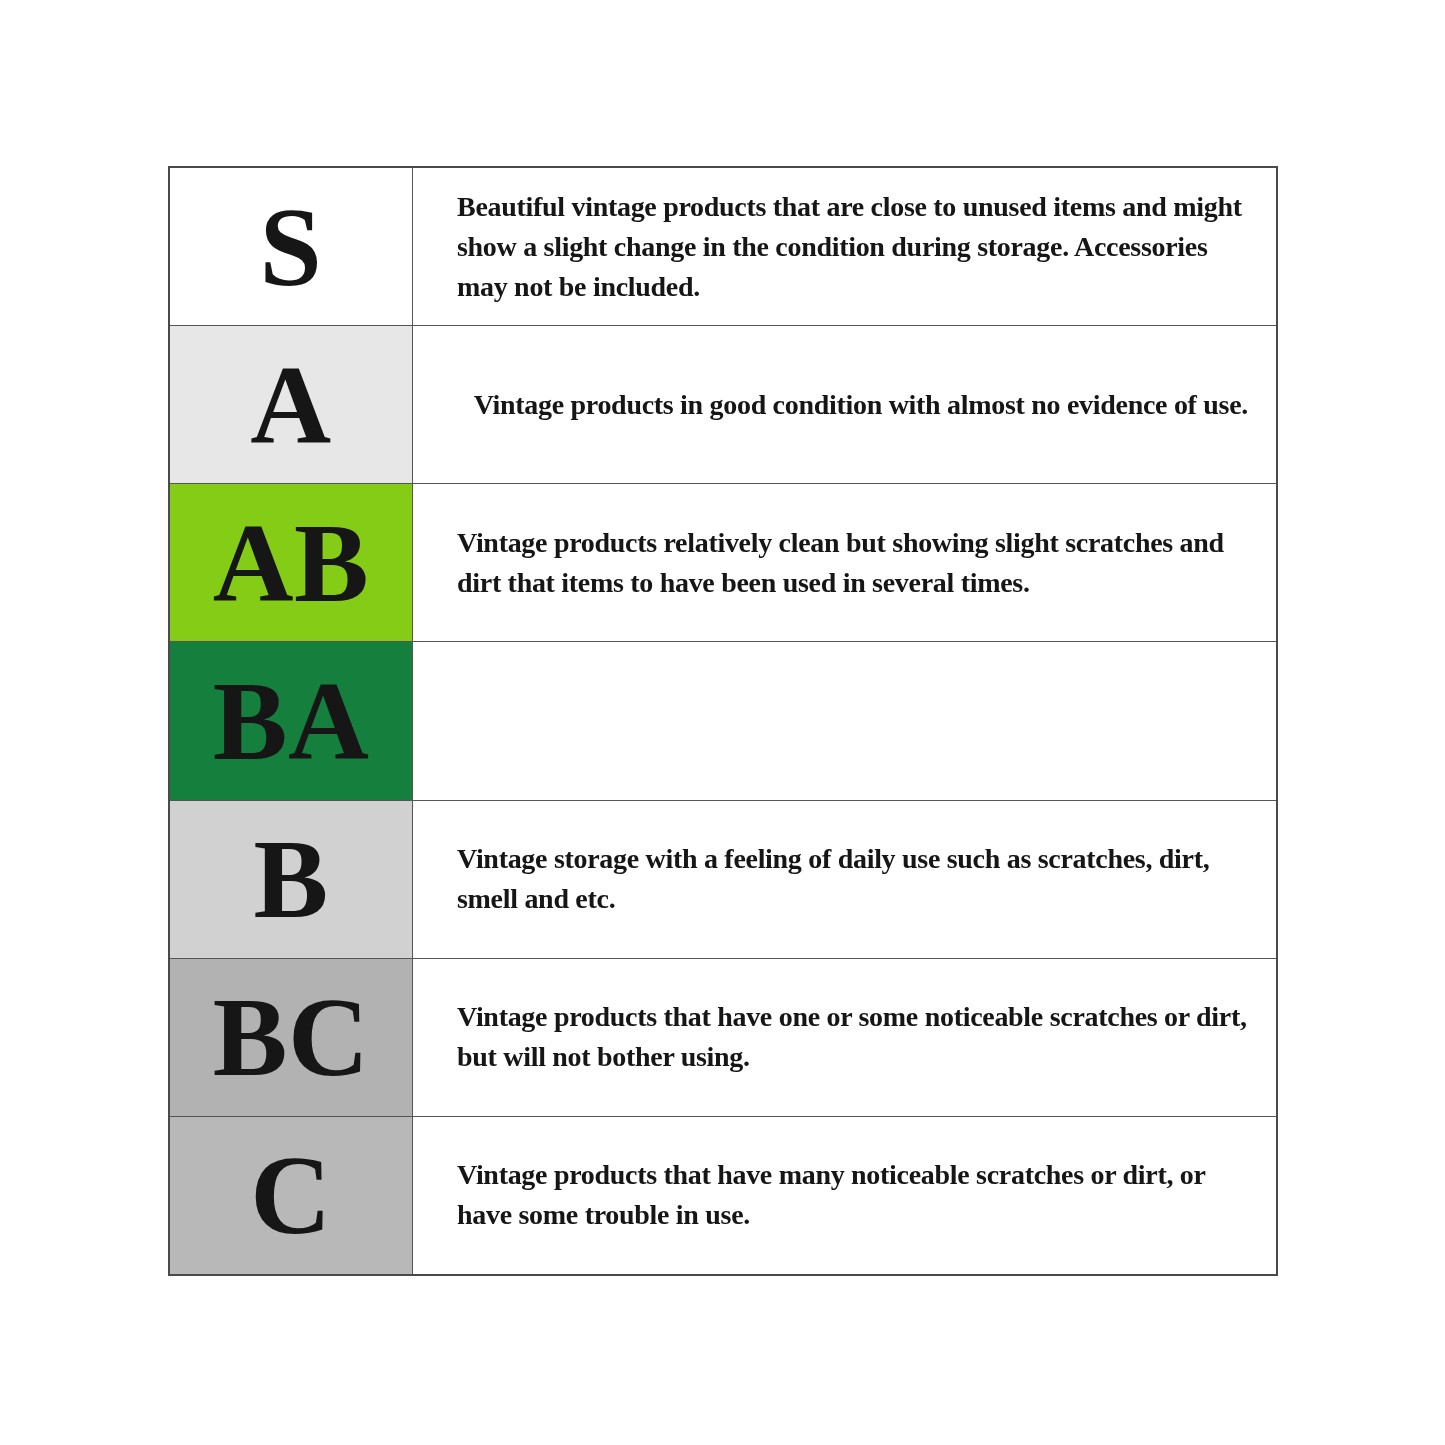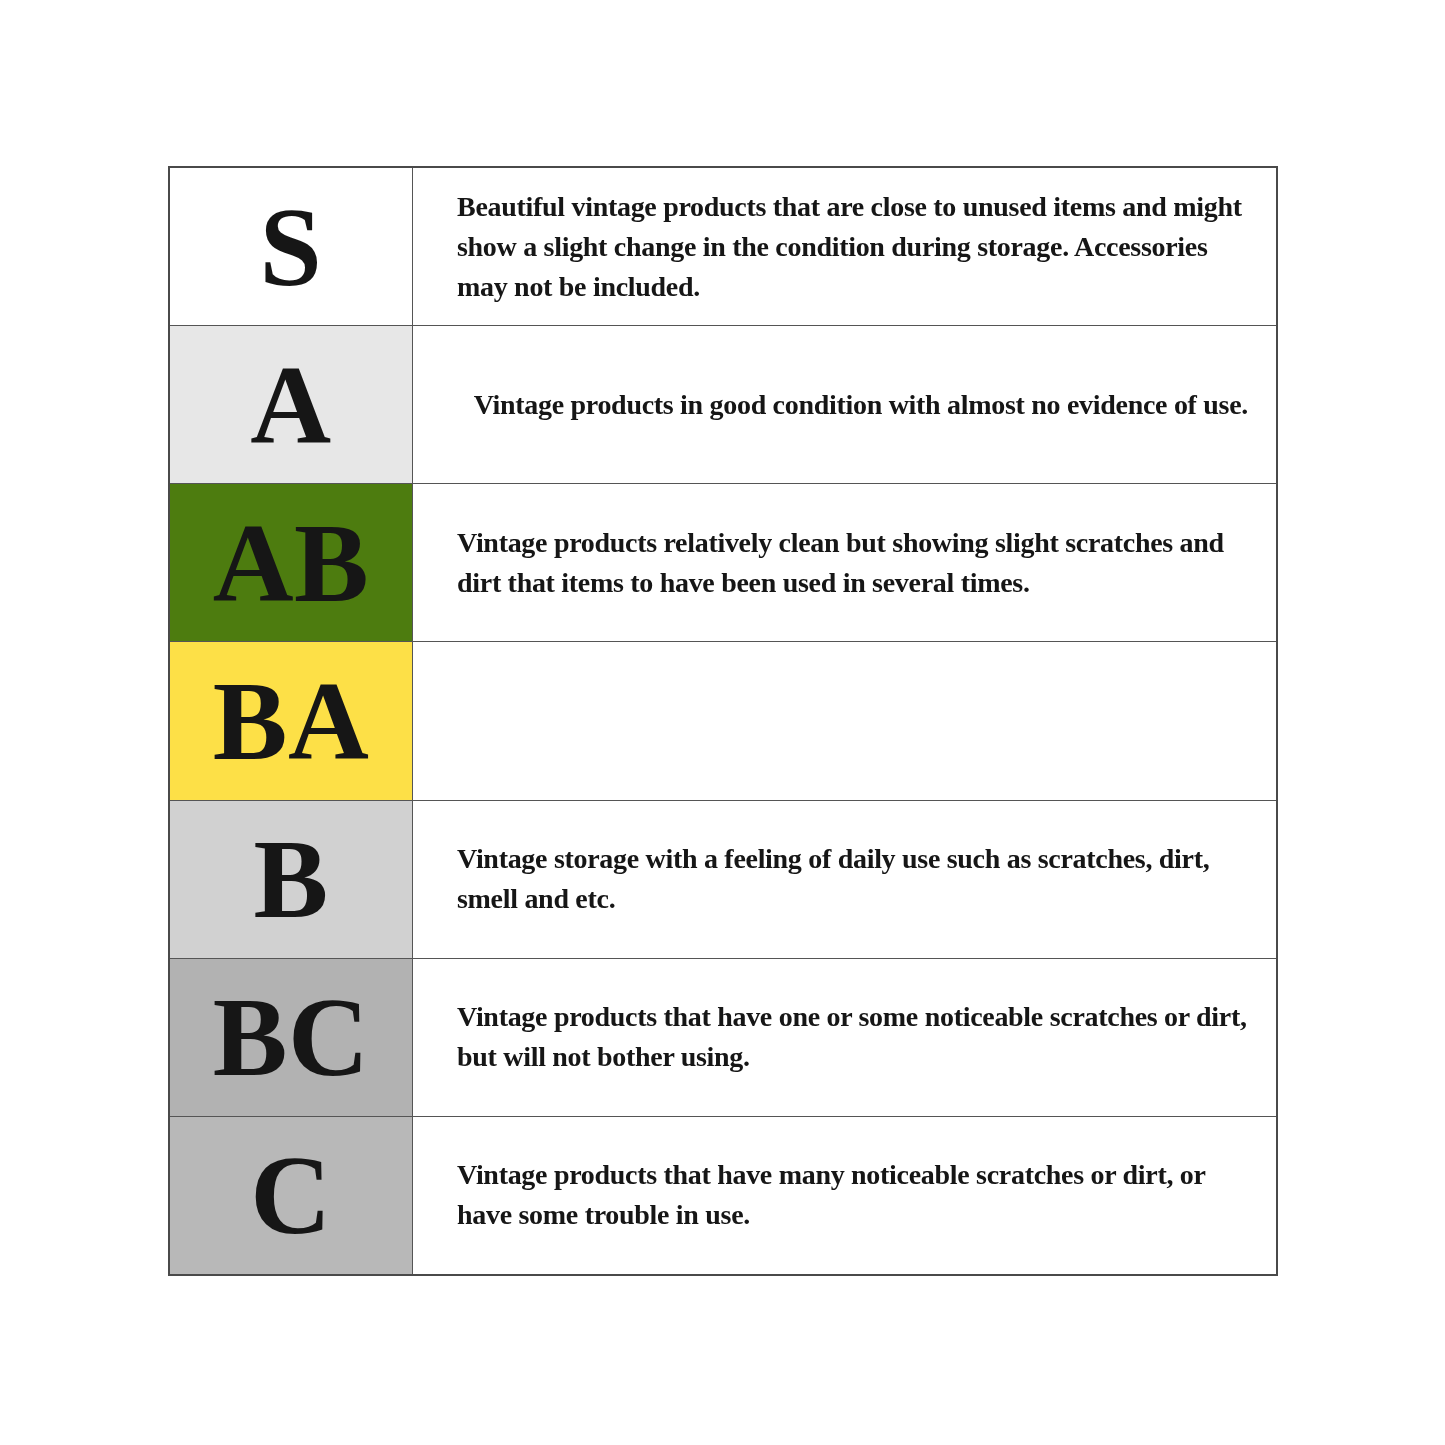--- a/index.html
+++ b/index.html
@@ -86,30 +86,30 @@
   <div class="grade-row">
     <div class="grade-cell" style="background: rgb(231, 231, 231);">
       <span class="grade-letter">A</span>
     </div>
     <div class="desc-cell">
       <p class="desc-text">Vintage products in good condition with almost no evidence of use.</p>
     </div>
   </div>
 
   <div class="grade-row">
-    <div class="grade-cell" style="background: #4d7c0f; font-family: Liberation Serif, serif;">
+    <div class="grade-cell" style="background: #84cc16; font-family: Liberation Serif, serif;">
       <span class="grade-letter">AB</span>
     </div>
     <div class="desc-cell">
       <p class="desc-text">Vintage products relatively clean but showing slight scratches and dirt that items to have been used in several times.</p>
     </div>
   </div>
 
   <div class="grade-row">
-    <div class="grade-cell" style="background: #fde047;">
+    <div class="grade-cell" style="background: #15803d;">
       <span class="grade-letter">BA</span>
     </div>
   </div>
 
   <div class="grade-row">
     <div class="grade-cell" style="background: rgb(209, 209, 209);">
       <span class="grade-letter">B</span>
     </div>
     <div class="desc-cell">
       <p class="desc-text">Vintage storage with a feeling of daily use such as scratches, dirt, smell and etc.</p>

